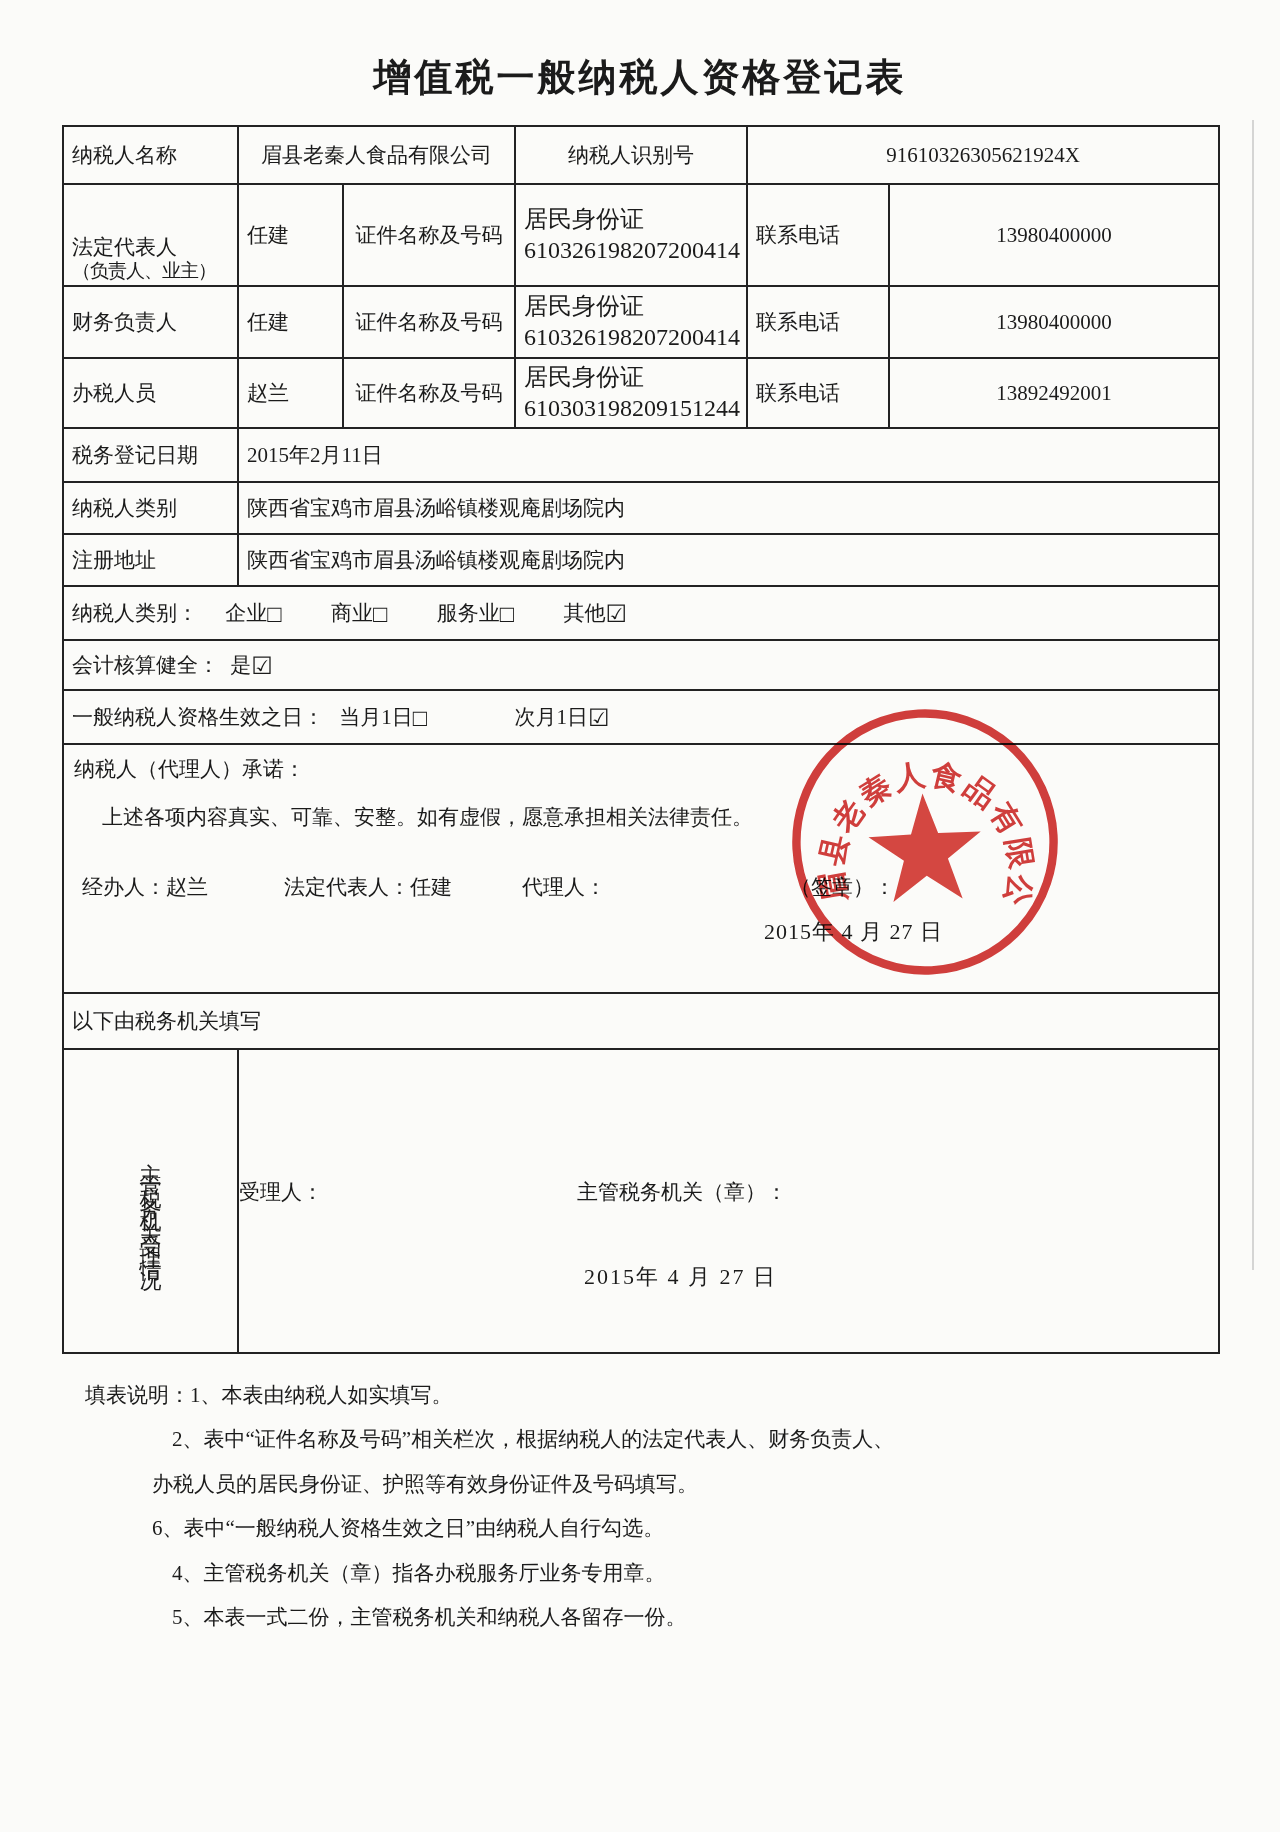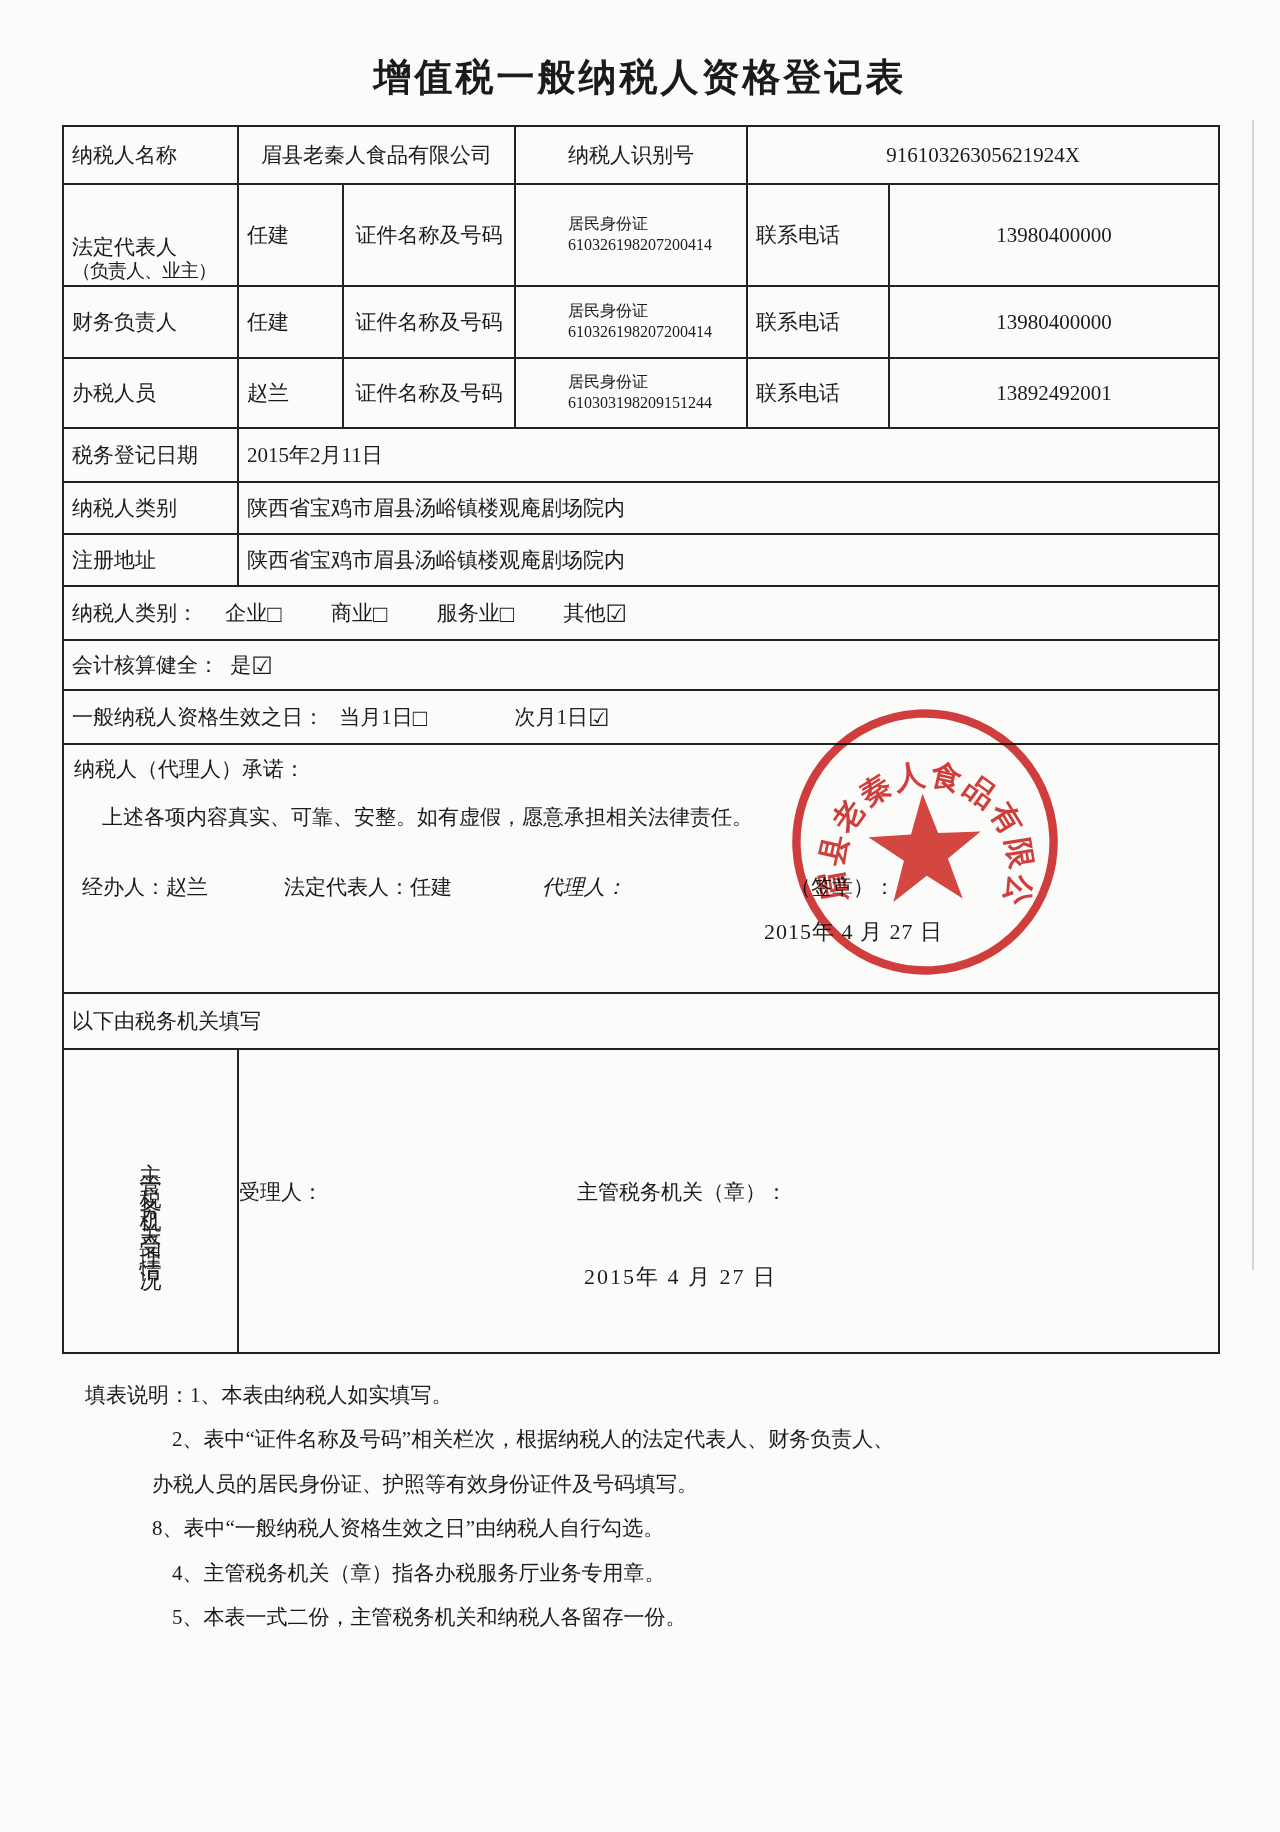--- a/index.html
+++ b/index.html
@@ -39,36 +39,36 @@
   tr.r1 > td{height:52px;font-family:Liberation Serif, serif;}
   tr.r2 > td{height:80px;}
   tr.r3 > td{height:66px;}
   tr.r4 > td{height:64px;}
   tr.rdate > td{height:48px;}
   tr.raddr > td{height:46px;}
   tr.rcat > td{height:48px;}
   tr.racct > td{height:44px;border-radius:24px;}
   tr.reff > td{height:48px;}
   tr.rtax > td{height:50px;vertical-align:middle;}
-  .cert-cell div{line-height:1.3;font-size:16px;margin-left:44px;}
+  .cert-cell div{line-height:1.3;font-size:24px;}
   .role2{font-size:19px;letter-spacing:-1px;line-height:1.2;}
   .role1{line-height:1.25;margin-top:47px;}
   .box{font-size:24px;vertical-align:-2px;}
   .opt{margin-left:44px;white-space:nowrap;}
   .opt-first{margin-left:22px;}
   .eff-opt1{margin-left:10px;white-space:nowrap;}
   .eff-opt2{margin-left:82px;white-space:nowrap;}
   .acct-val{margin-left:6px;white-space:nowrap;}
   td.promise-cell{position:relative;height:243px;padding:0;}
   .p-abs{position:absolute;white-space:nowrap;}
   .promise-title{left:10px;top:10px;}
   .promise-body{left:38px;top:58px;}
   .sign-handler{left:18px;top:128px;}
   .sign-legal{left:220px;top:128px;}
-  .sign-agent{left:478px;top:128px;font-style:italic;}
+  .sign-agent{left:458px;top:128px;}
   .sign-seal{left:726px;top:128px;}
   .sign-date{left:700px;top:172px;font-size:22px;letter-spacing:1px;}
   td.accept-left{text-align:center;padding:0;}
   .vlabel{
     writing-mode:vertical-lr;
     text-orientation:upright;
     letter-spacing:12px;
     font-size:22px;
     display:inline-block;
     margin-top:14px;
@@ -246,18 +246,18 @@
     </text>
   </svg>
 </div>
 
 <div class="notes">
   <div class="n0">
     <span>填表说明：</span><span>1、本表由纳税人如实填写。</span>
   </div>
   <div class="n1">2、表中“证件名称及号码”相关栏次，根据纳税人的法定代表人、财务负责人、</div>
   <div class="n2">办税人员的居民身份证、护照等有效身份证件及号码填写。</div>
-  <div class="n3">8、表中“一般纳税人资格生效之日”由纳税人自行勾选。</div>
+  <div class="n3">6、表中“一般纳税人资格生效之日”由纳税人自行勾选。</div>
   <div class="n4">4、主管税务机关（章）指各办税服务厅业务专用章。</div>
   <div class="n5">5、本表一式二份，主管税务机关和纳税人各留存一份。</div>
 </div>
 
 <div class="scan-edge"></div>
 
 </body></html>

